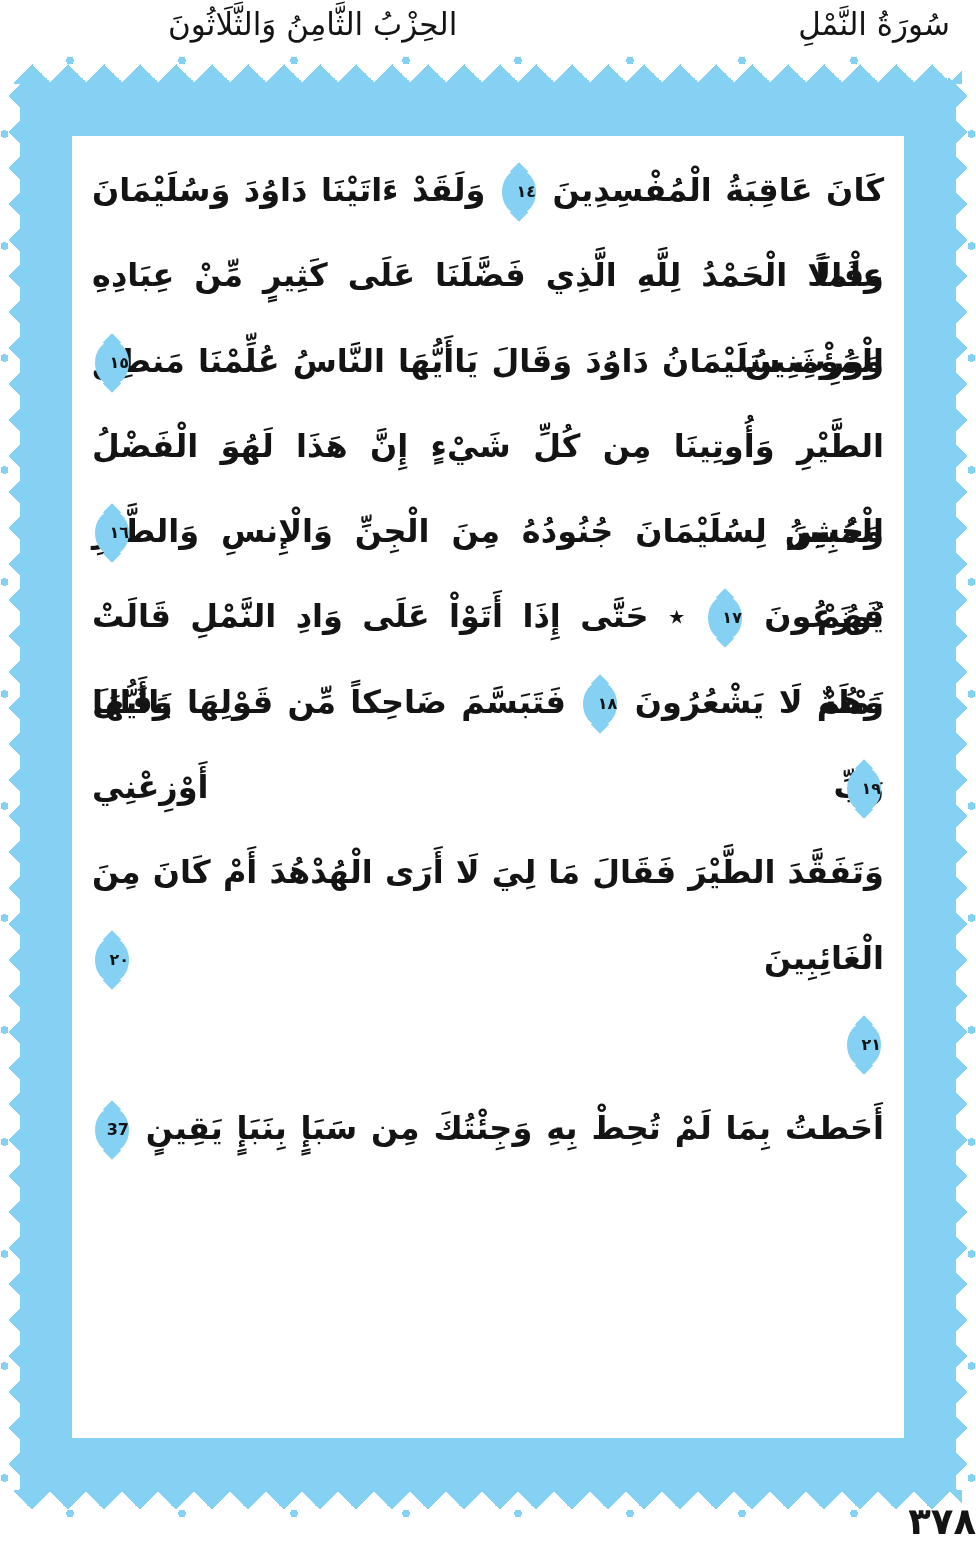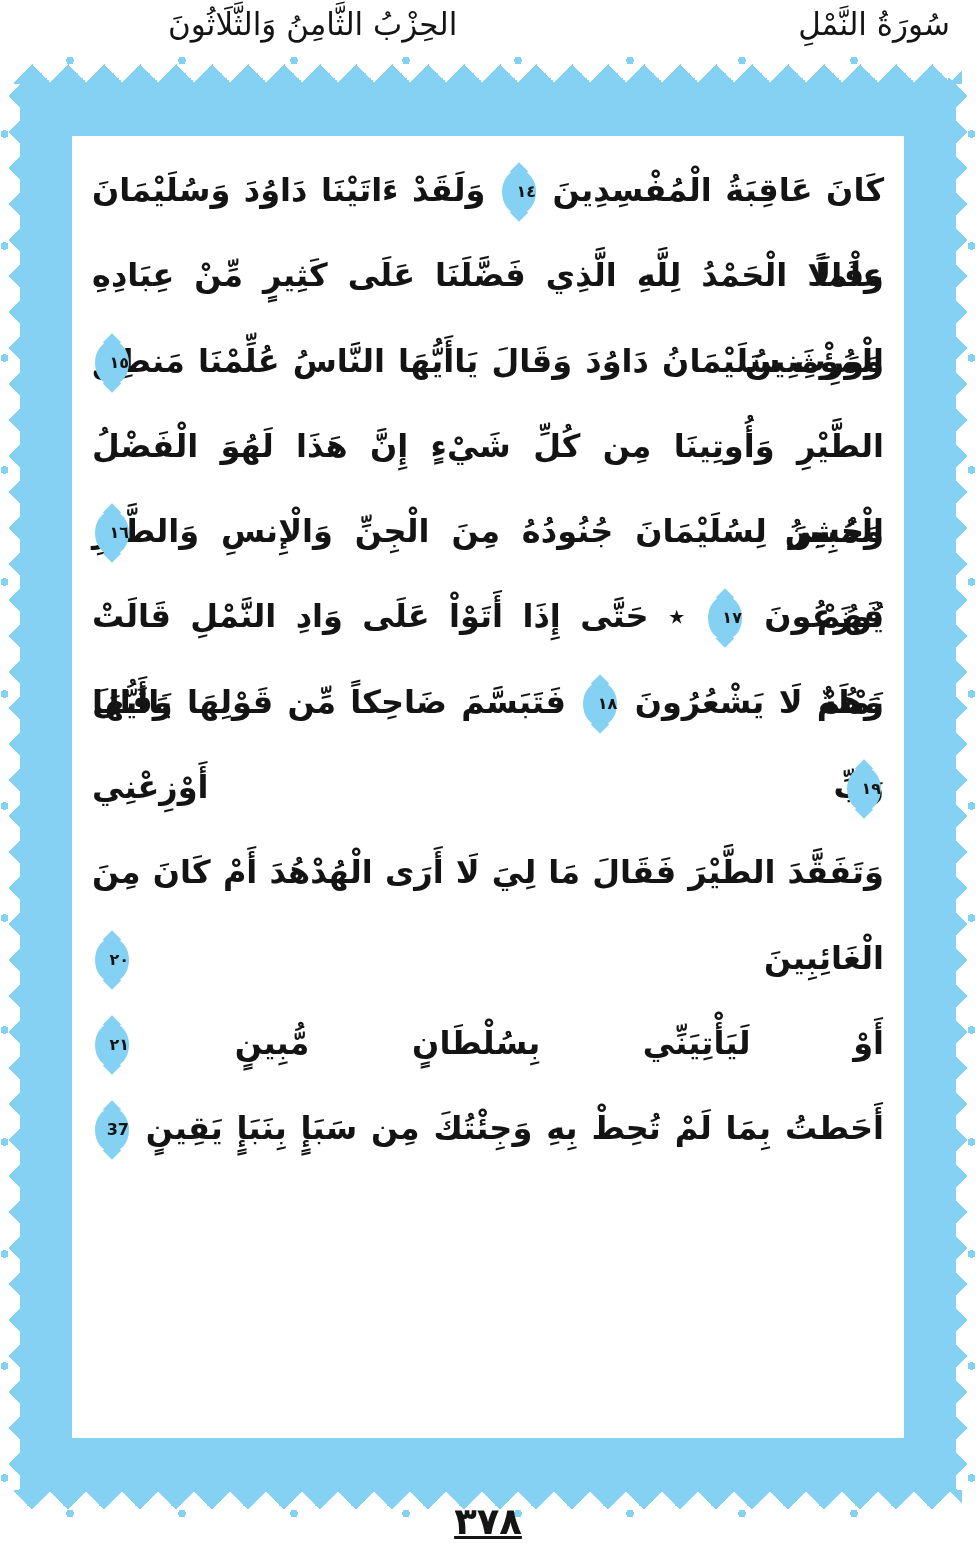--- a/index.html
+++ b/index.html
@@ -80,22 +80,22 @@
     background:var(--blue);transform:translateX(-50%) rotate(45deg);
   }
   .rosette::before{top:-5px;}
   .rosette::after{bottom:-5px;}
   .rosette .num{
     position:absolute;inset:0;line-height:44px;font-size:16px;
     font-weight:bold;color:var(--ink);text-align:center;
   }
   
   .page-num{
-    position:absolute;top:1500px;left:0;width:100%;text-align:center;
-    font-size:37px;font-weight:bold;color:var(--ink);text-decoration:underline;
+    position:absolute;top:1500px;left:0;width:100%;
+    font-size:37px;font-weight:bold;color:var(--ink);
   }
 </style>
 </head>
 <body>
 
 <div class="hdr hdr-surah">سُورَةُ النَّمْلِ</div>
 <div class="hdr hdr-hizb">الحِزْبُ الثَّامِنُ وَالثَّلَاثُونَ</div>
 
 <div class="zz zz-top"></div>
 <div class="zz zz-bottom"></div>
@@ -107,17 +107,17 @@
     <div class="qline"><span>كَانَ عَاقِبَةُ الْمُفْسِدِينَ </span><span class="rosette"><span class="num">١٤</span></span><span> وَلَقَدْ ءَاتَيْنَا دَاوُدَ وَسُلَيْمَانَ عِلْماً</span></div>
     <div class="qline"><span>وَقَالَا الْحَمْدُ لِلَّهِ الَّذِي فَضَّلَنَا عَلَى كَثِيرٍ مِّنْ عِبَادِهِ الْمُؤْمِنِينَ </span><span class="rosette"><span class="num">١٥</span></span></div>
     <div class="qline"><span>وَوَرِثَ سُلَيْمَانُ دَاوُدَ وَقَالَ يَاأَيُّهَا النَّاسُ عُلِّمْنَا مَنطِقَ</span></div>
     <div class="qline"><span>الطَّيْرِ وَأُوتِينَا مِن كُلِّ شَيْءٍ إِنَّ هَذَا لَهُوَ الْفَضْلُ الْمُبِينُ </span><span class="rosette"><span class="num">١٦</span></span></div>
     <div class="qline"><span>وَحُشِرَ لِسُلَيْمَانَ جُنُودُهُ مِنَ الْجِنِّ وَالْإِنسِ وَالطَّيْرِ فَهُمْ</span></div>
     <div class="qline"><span>يُوزَعُونَ </span><span class="rosette"><span class="num">١٧</span></span><span> ٭ حَتَّى إِذَا أَتَوْاْ عَلَى وَادِ النَّمْلِ قَالَتْ نَمْلَةٌ يَاأَيُّهَا</span></div>
     <div class="qline"><span>وَهُمْ لَا يَشْعُرُونَ </span><span class="rosette"><span class="num">١٨</span></span><span> فَتَبَسَّمَ ضَاحِكاً مِّن قَوْلِهَا وَقَالَ رَبِّ أَوْزِعْنِي</span></div>
     <div class="qline"><span class="rosette"><span class="num">١٩</span></span></div>
     <div class="qline"><span>وَتَفَقَّدَ الطَّيْرَ فَقَالَ مَا لِيَ لَا أَرَى الْهُدْهُدَ أَمْ كَانَ مِنَ</span></div>
     <div class="qline"><span>الْغَائِبِينَ </span><span class="rosette"><span class="num">٢٠</span></span></div>
-    <div class="qline"><span>أَوْ لَيَأْتِيَنِّي بِسُلْطَانٍ مُّبِينٍ </span><span class="rosette"><span class="num">٢١</span></span></div>
+    <div class="qline"><span class="rosette"><span class="num">٢١</span></span></div>
     <div class="qline"><span>أَحَطتُ بِمَا لَمْ تُحِطْ بِهِ وَجِئْتُكَ مِن سَبَإٍ بِنَبَإٍ يَقِينٍ </span><span class="rosette"><span class="num">37</span></span></div>
   </div>
 
 <div class="page-num">٣٧٨</div>
 
 </body></html>

